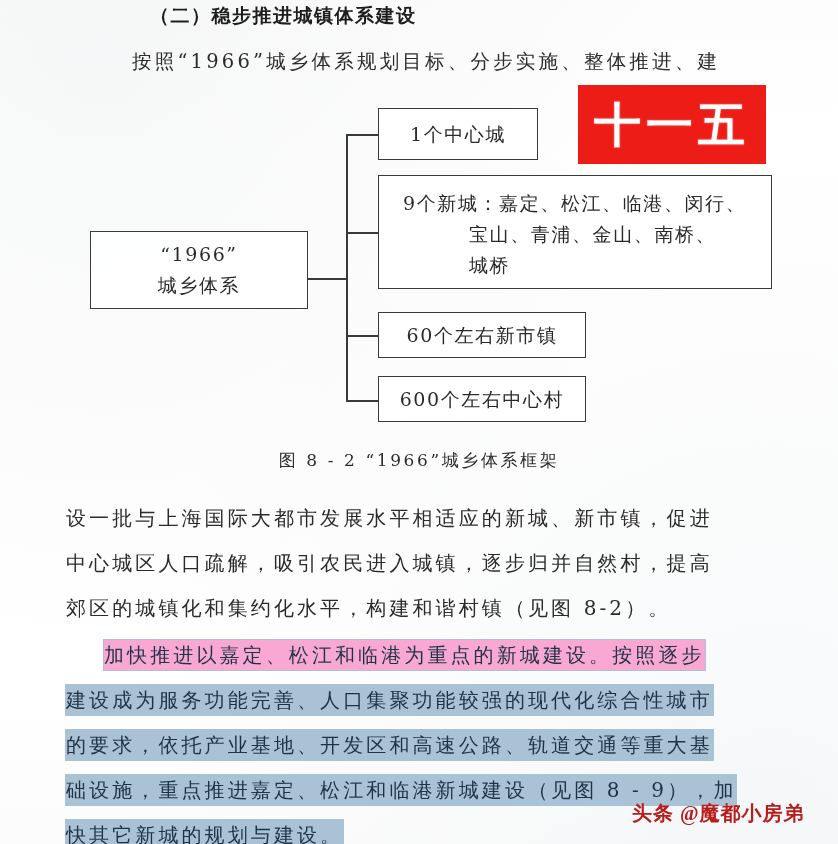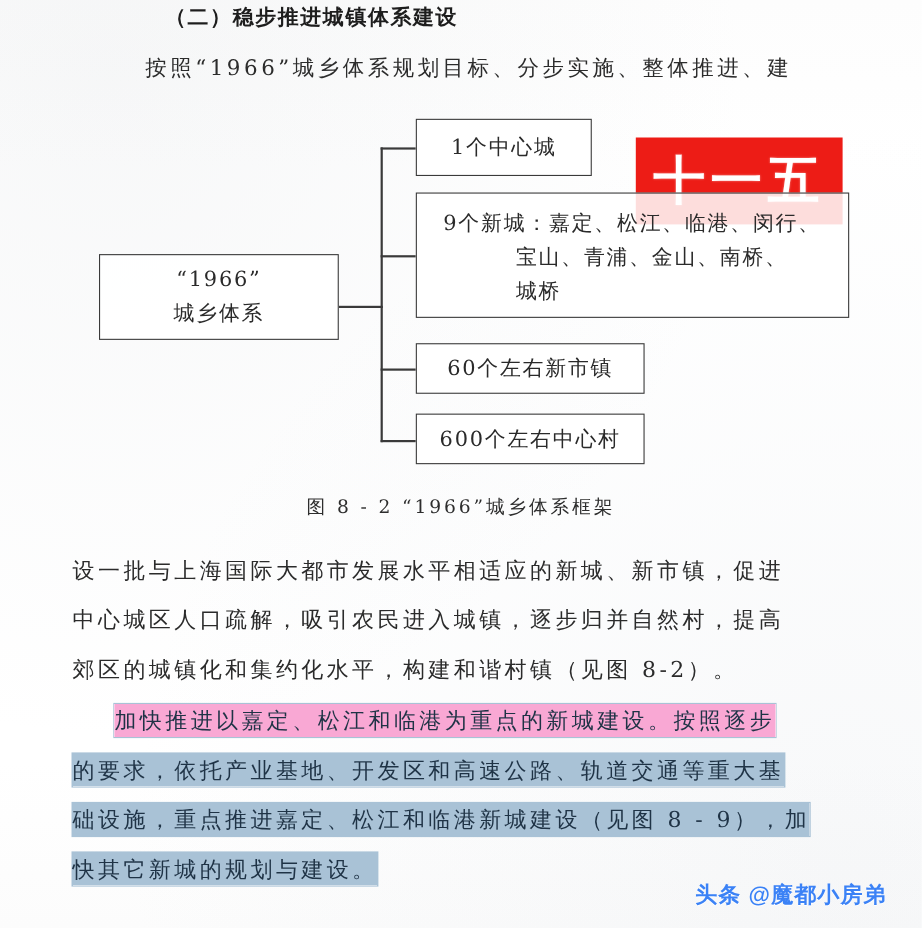--- a/index.html
+++ b/index.html
@@ -59,21 +59,20 @@
   .stamp {
     position: absolute;
     left: 578px;
     top: 85px;
     width: 188px;
     height: 79px;
     background: #ed1c16;
     display: flex;
     align-items: center;
     justify-content: center;
-    margin-top: 40px;
   }
   .stamp-text {
     font-family: "DejaVu Sans", "Liberation Sans", sans-serif;
     font-weight: bold;
     font-size: 47px;
     color: #ffffff;
     letter-spacing: 5px;
     line-height: 1;
     text-shadow: 0 0 2px rgba(255,255,255,0.55);
   }
@@ -160,25 +159,25 @@
     padding: 3px 0;
   }
   .hline.first { padding-left: 38px; }
   .hline.first > .mark { background: #f9a8d4; }
 
   
   .watermark {
     position: absolute;
     left: 632px;
     top: 800px;
-    font-family: Liberation Sans, sans-serif;
+    font-family: Liberation Serif, serif;
     font-size: 20px;
     font-weight: bold;
     letter-spacing: 1px;
-    color: #3b82f6;
+    color: #b91c1c;
     text-shadow: 0 1px 0 rgba(255,255,255,0.9);
     white-space: nowrap;
   }
 </style>
 </head>
 <body>
 
 <div class="page"></div>
 <div class="paper-noise"></div>
 
@@ -225,20 +224,23 @@
   <div class="bline">设一批与上海国际大都市发展水平相适应的新城、新市镇，促进</div>
   <div class="bline">中心城区人口疏解，吸引农民进入城镇，逐步归并自然村，提高</div>
   <div class="bline">郊区的城镇化和集约化水平，构建和谐村镇（见图 8-2）。</div>
 </div>
 
 <div class="hl-block">
   <div class="hline first">
     <span class="mark">加快推进以嘉定、松江和临港为重点的新城建设。按照逐步</span>
   </div>
   <div class="hline">
+    <span class="mark">建设成为服务功能完善、人口集聚功能较强的现代化综合性城市</span>
+  </div>
+  <div class="hline">
     <span class="mark">的要求，依托产业基地、开发区和高速公路、轨道交通等重大基</span>
   </div>
   <div class="hline">
     <span class="mark">础设施，重点推进嘉定、松江和临港新城建设（见图 8 - 9），加</span>
   </div>
   <div class="hline">
     <span class="mark">快其它新城的规划与建设。</span>
   </div>
 </div>
 

